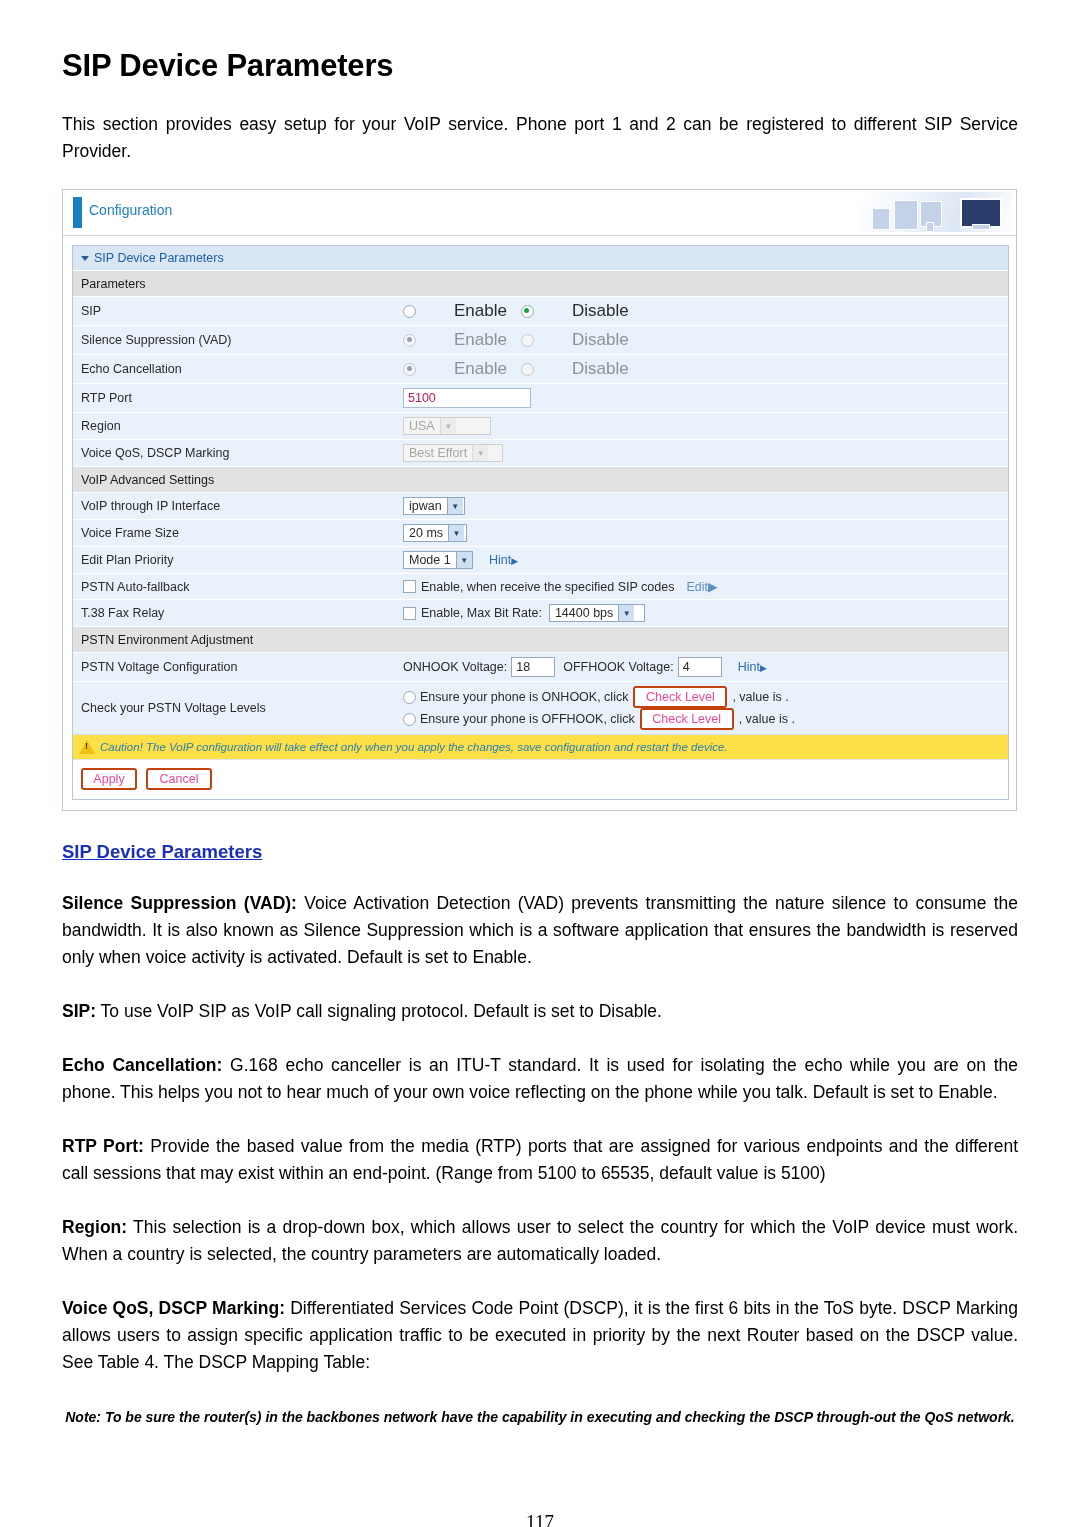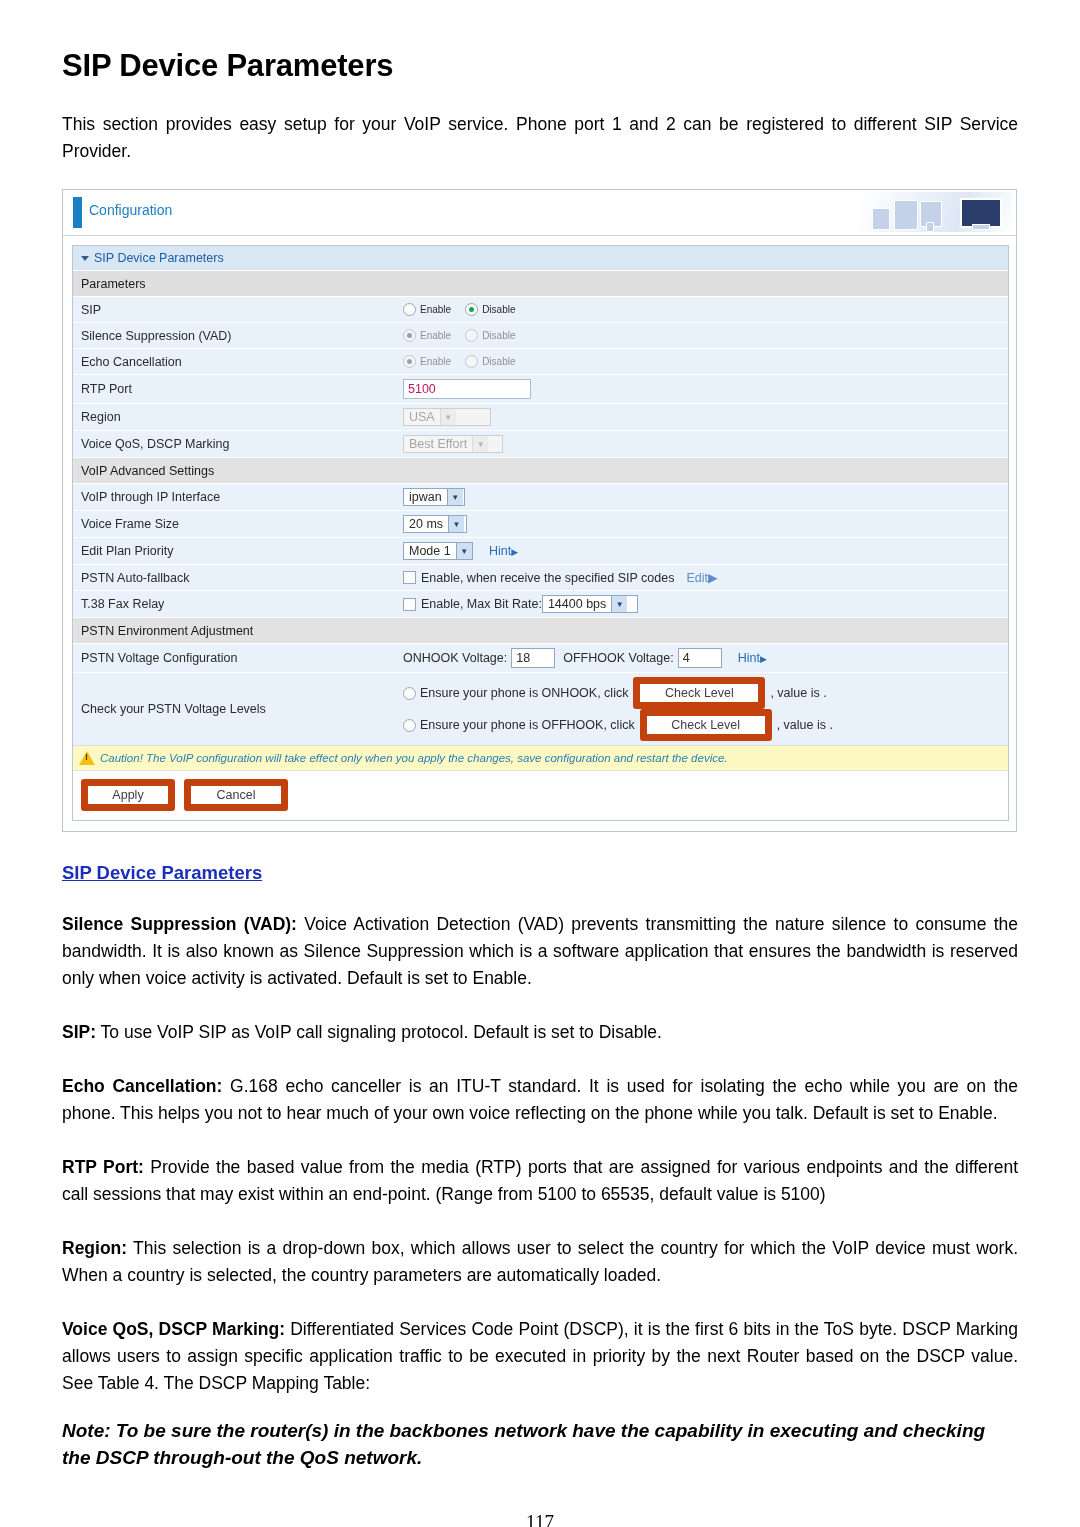--- a/index.html
+++ b/index.html
@@ -40,25 +40,26 @@
   .sec-link {
     font-size: 18.5px;
     font-weight: bold;
     color: #1a2fbb;
     text-decoration: underline;
     margin: 30px 0 0 0;
     display: block;
   }
   .lead { font-weight: bold; }
   p.note {
-    font-size: 19px;
+    font-size: 14px;
     line-height: 27px;
     font-weight: bold;
     font-style: italic;
-    margin: 20px 0 0 0;
+    margin: 28px 0 0 0;
+    text-align: center;
   }
   .page-num {
     position: absolute;
     left: 0;
     right: 0;
     bottom: 42px;
     text-align: center;
     font-family: "Liberation Serif", serif;
     font-size: 19px;
   }
@@ -183,21 +184,21 @@
   .radio.on::after {
     content: "";
     position: absolute;
     left: 2.5px; top: 2.5px;
     width: 5px; height: 5px;
     border-radius: 50%;
     background: #16a34a;
   }
   .radio.dim { border-color: #c2c8cf; background:#f3f5f7; }
   .radio.dim.on::after { background: #9aa0a6; }
-  .rlabel { margin-right: 14px; font-size: 10px; }
+  .rlabel { margin-right: 14px; font-size: 17px; margin-left: 34px; }
   .rlabel.dim { color: #8d9298; }
 
   
   .cbox {
     width: 11px; height: 11px;
     border: 1px solid #9aa7b5;
     background: #fdfdfd;
     display: inline-block;
     margin-right: 5px;
     vertical-align: -1px;
@@ -244,36 +245,36 @@
     font-size: 8px;
   }
   .sel.dim { border-color: #cfcfcf; background: #f4f4f4; color: #a6a6a6; }
   .sel.dim .sarrow { background: #ececec; border-left-color: #dadada; color: #b4b4b4; }
 
   .hint { color: #2a6db5; font-size: 12.5px; margin-left: 16px; white-space: nowrap; }
   .hint .arw { font-size: 9px; }
   .editlnk { color: #5e8fc4; font-size: 12.5px; margin-left: 12px; white-space: nowrap; }
 
   .btn {
-    border: 7px solid #c2410c;
+    border: 2px solid #c2410c;
     border-radius: 3px;
     background: #ffffff;
     font-size: 12.5px;
-    padding: 2px 16px;
+    padding: 2px 2px;
     display: inline-block;
     font-family: "Liberation Sans", sans-serif;
-    color: #404040;
+    color: #ec4899;
   }
   .btn-check { min-width: 86px; text-align: center; margin: 0 5px; }
 
   .caution {
     display: flex;
     align-items: center;
     gap: 5px;
-    background: #fef9c3;
+    background: #fde047;
     padding: 5px 6px;
     border-bottom: 1px solid #e2e2e2;
     font-size: 11.5px;
     font-style: italic;
     color: #2a7fb5;
   }
   .warn-tri {
     width: 0; height: 0;
     border-left: 8px solid transparent;
     border-right: 8px solid transparent;
@@ -437,21 +438,21 @@
             <span>Enable, when receive the specified SIP codes</span>
             <span class="editlnk"><span>Edit</span><span class="arw">▶</span></span>
           </div>
         </div>
 
         <div class="row row-alt row-line">
           <div class="lbl">T.38 Fax Relay</div>
           <div class="ctl">
             <span class="cbox"></span>
             <span>Enable, Max Bit Rate:</span>
-            <span class="sel" style="width:96px;">
+            <span class="sel" style="width:96px;margin-left:7px;">
               <span class="sv">14400 bps</span>
               <span class="sarrow">▼</span>
             </span>
           </div>
         </div>
 
         <div class="row row-hdr2 row-line">
           <div class="sect">PSTN Environment Adjustment</div>
         </div>
 

